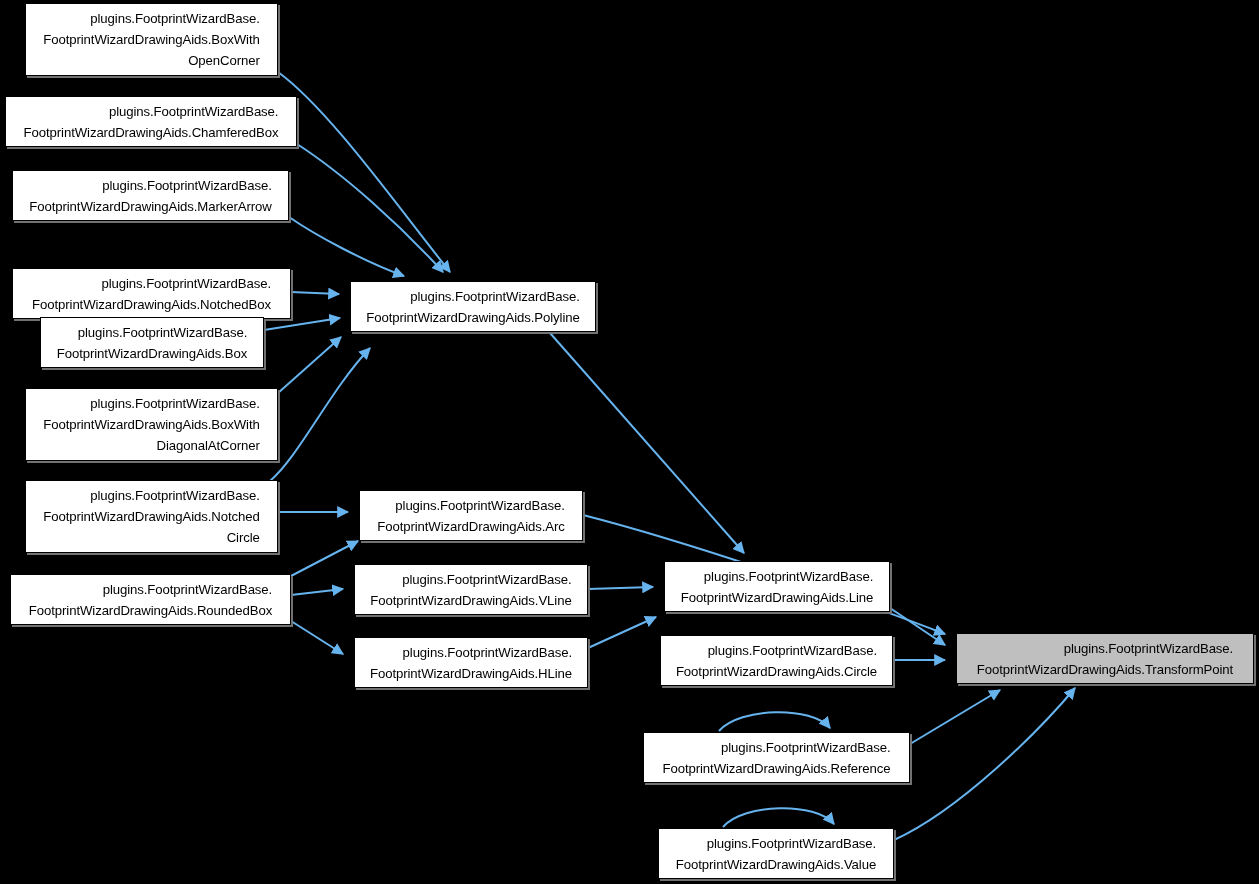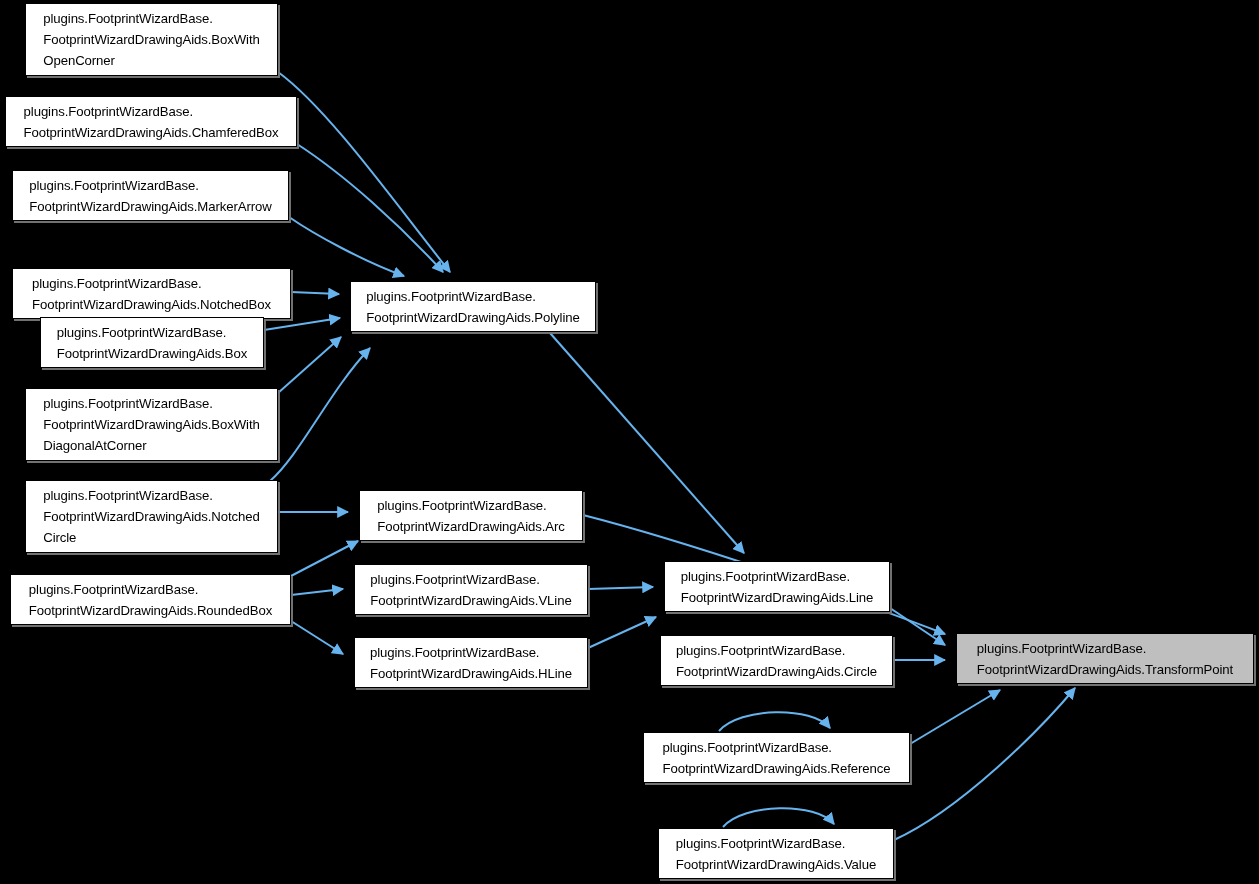--- a/index.html
+++ b/index.html
@@ -28,21 +28,21 @@
   }
   .node {
     position: absolute;
     box-sizing: border-box;
     background: #ffffff;
     border: 1px solid #000000;
     box-shadow: 2px 2px 0 rgba(120,120,120,0.95);
     display: flex;
     align-items: center;
     justify-content: center;
-    text-align: left;
+    text-align: right;
     color: #000000;
     font-family: "Liberation Sans", sans-serif;
     font-size: 13.2px;
     line-height: 21px;
     letter-spacing: -0.1px;
     z-index: 5;
   }
   .node.highlight {
     background: #bfbfbf;
   }

